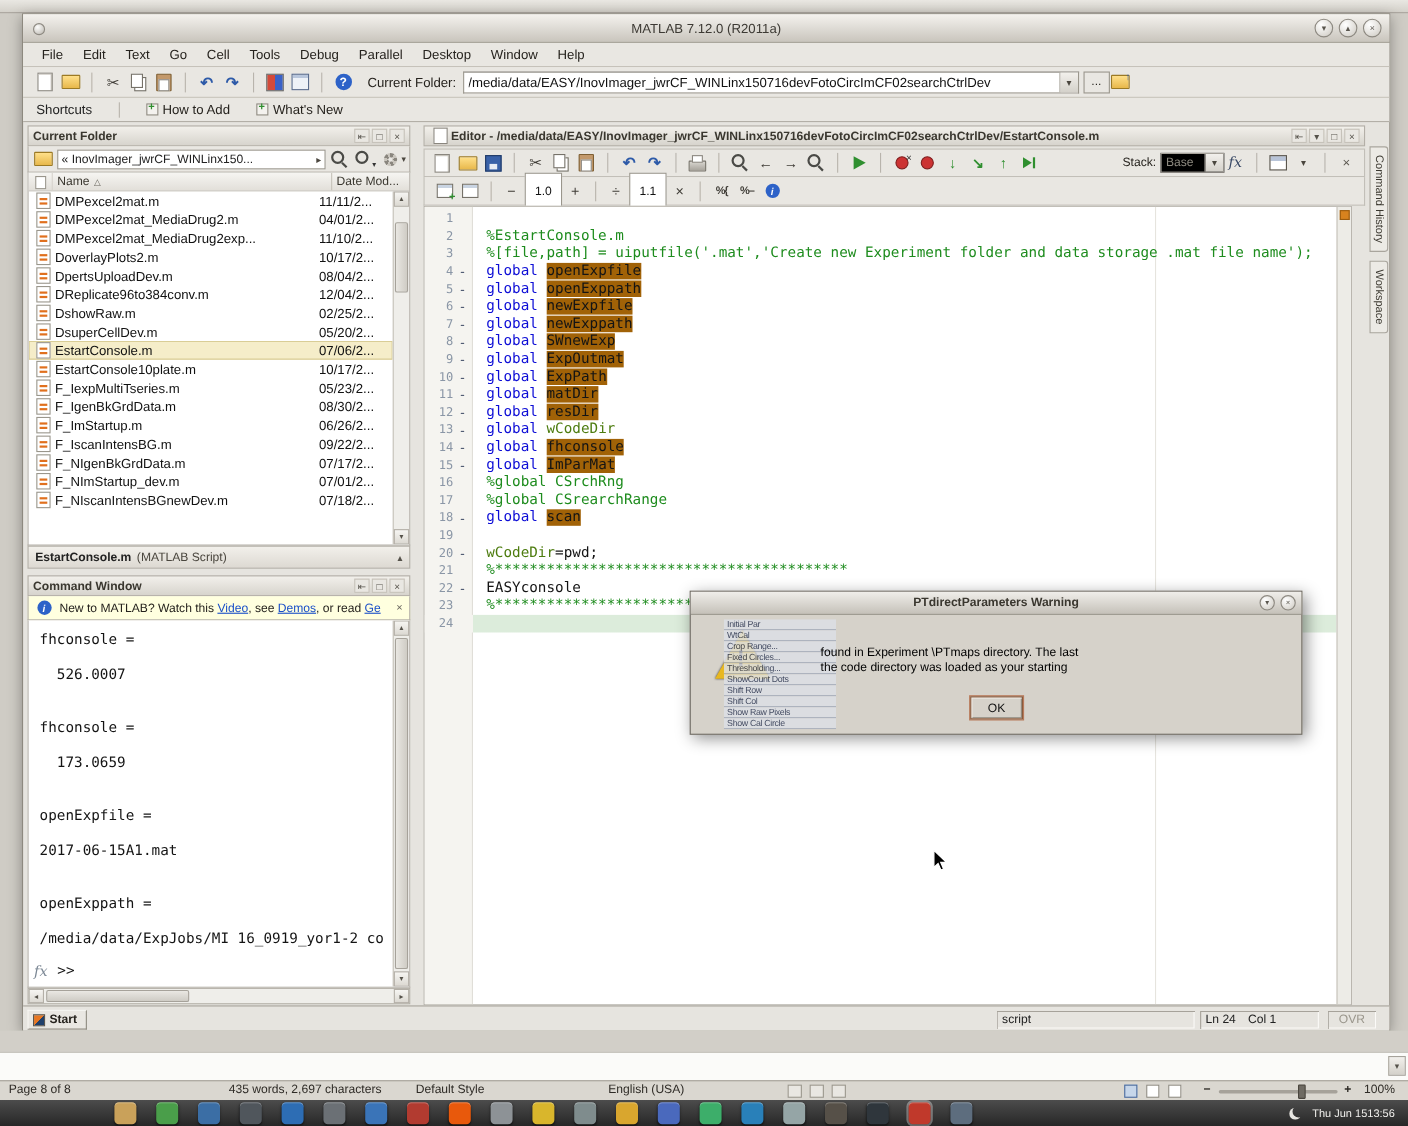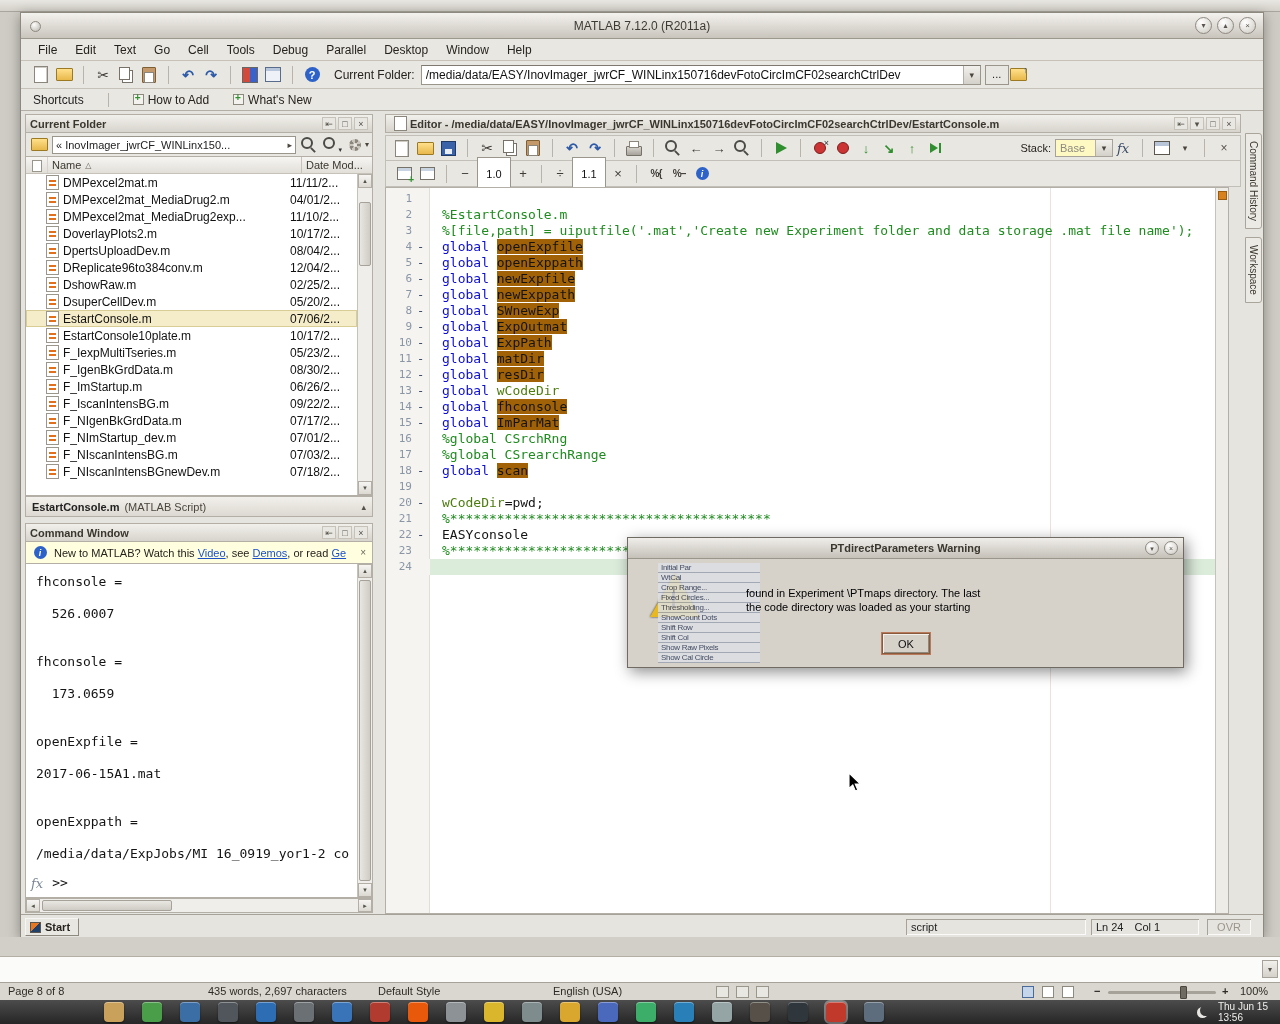--- a/index.html
+++ b/index.html
@@ -79,21 +79,21 @@
 .bcaret{margin-left:auto;font-size:9px;color:#4a463e}
 .gcaret{font-size:8px;color:#4a463e;margin-left:-3px}
 .flist{position:absolute;left:4px;top:144px;width:348px;height:339px;background:#fff;border:1px solid #b3afa7;border-top:0;overflow:hidden}
 .col-head{height:17px;display:flex;align-items:center;background:linear-gradient(#f6f5f2,#e2dfd9);border-bottom:1px solid #c6c2ba;font-size:11px;color:#3a372f}
 .ch-icon{width:22px;height:100%;border-right:1px solid #d6d3cc}
 .ch-icon::before{content:"";display:block;width:8px;height:10px;margin:3px auto;background:#fff;border:1px solid #9a968c}
 .ch-name{flex:1;padding-left:4px;display:flex;align-items:center;gap:4px;border-right:1px solid #c6c2ba;height:100%}
 .sortg{font-size:8px;color:#6a675f}
 .ch-date{width:70px;padding-left:4px}
 #file-rows{position:absolute;left:0;top:17px;right:15px;bottom:0;overflow:hidden}
-.frow{height:17px;display:flex;align-items:center;font-size:12px;padding-left:20px;white-space:nowrap}
+.frow{height:17px;display:flex;align-items:center;font-size:12px;padding-left:7px;white-space:nowrap}
 .frow.sel{background:#f5edc9;box-shadow:inset 0 0 0 1px #d9cd96}
 .ficon{width:13px;height:15px;background:#fff;border:1px solid #9a968c;margin-right:4px;position:relative;flex:none}
 .ficon::before{content:"";position:absolute;left:2px;top:4px;width:7px;height:2px;background:#e0701e;box-shadow:0 4px 0 #e0701e}
 .fname{flex:1;overflow:hidden;text-overflow:ellipsis;color:#111}
 .fdate{width:67px;color:#111;flex:none}
 .vsb{position:absolute;right:0;width:15px;bottom:0;background:#efeeea;border-left:1px solid #c6c2ba}
 .sb-btn{position:absolute;left:0;width:14px;height:14px;background:linear-gradient(#f6f5f2,#dcd9d2);border:1px solid #b3afa7;font-size:7px;color:#55524a;display:flex;align-items:center;justify-content:center}
 .sb-thumb{position:absolute;left:1px;width:12px;background:linear-gradient(90deg,#e9e7e2,#cfccc5);border:1px solid #a6a29a;border-radius:2px}
 .fdetails{position:absolute;left:4px;top:483px;width:348px;height:21px;background:linear-gradient(#f2f0eb,#ddd9d2);border:1px solid #b3afa7;display:flex;align-items:center;padding:0 6px;font-size:11px;gap:5px}
 .dname{font-weight:bold;color:#222}
@@ -110,21 +110,21 @@
 .cw-prompt{font:13px/16px "DejaVu Sans Mono",monospace;color:#141414}
 .cw-body .vsb{top:0}
 .hsb{position:absolute;left:4px;top:885px;width:348px;height:15px;background:#efeeea;border:1px solid #b3afa7}
 .hsb .sb-btn{top:0;height:13px}
 .sb-hthumb{position:absolute;left:16px;top:1px;width:130px;height:11px;background:linear-gradient(#e9e7e2,#cfccc5);border:1px solid #a6a29a;border-radius:2px}
 .vsplit{position:absolute;left:352px;top:98px;width:12px;height:803px}
 
 .ed-tb1{position:absolute;left:364px;top:122px;width:856px;height:26px;background:#e9e7e2;border:1px solid #c2bfb8;display:flex;align-items:center;padding:0 6px}
 .stackg{display:inline-flex;align-items:center;gap:4px;margin-left:auto}
 .stack-lbl{font-size:11px;color:#26231e}
-.stack-combo{display:inline-flex;width:58px;height:18px;background:#fef9c3;border:1px solid #a6a29a;align-items:center;font-size:11px;color:#8d897f;padding-left:4px;justify-content:space-between}
+.stack-combo{display:inline-flex;width:58px;height:18px;background:#000000;border:1px solid #a6a29a;align-items:center;font-size:11px;color:#8d897f;padding-left:4px;justify-content:space-between}
 .ed-tb2{position:absolute;left:364px;top:148px;width:856px;height:26px;background:#e9e7e2;border:1px solid #c2bfb8;border-top:0;display:flex;align-items:center;padding:0 8px;gap:3px}
 .tbtn{background:none;border:0;font-size:13px;color:#3f3c36;width:18px;height:18px;display:inline-flex;align-items:center;justify-content:center}
 .valbox{width:34px;height:34px;background:#fff;border:1px solid #9a968c;font-size:11px;display:inline-flex;align-items:center;justify-content:center;color:#111}
 .ed-code{position:absolute;left:364px;top:174px;width:844px;height:727px;background:#fff;border:1px solid #b3afa7;overflow:hidden}
 .gutter-bg{position:absolute;left:0;top:0;bottom:0;width:44px;background:#f5f4f0;border-right:1px solid #e0ded8}
 .margin-line{position:absolute;left:664px;top:0;bottom:0;width:1px;background:#e6e4de}
 #code-rows{position:absolute;left:0;top:3px;right:13px}
 .cl{height:16px;display:flex;align-items:center;font:13px/16px "DejaVu Sans Mono",monospace;white-space:pre}
 .cl .ln{width:26px;text-align:right;font-size:11px;color:#8a96a6;flex:none}
 .cl .dash{width:17px;text-align:center;color:#44506a;flex:none;font-size:12px}
@@ -171,21 +171,21 @@
 .ws-page-ic.act{background:#c6d6ea;border-color:#4a6a9c}
 .zbtn{font-weight:bold}
 .ztrack{position:absolute;left:1108px;top:8px;width:108px;height:3px;background:#a6a29a;border-radius:2px}
 .zthumb{position:absolute;left:72px;top:-5px;width:7px;height:13px;background:#6f6b63;border:1px solid #4a463e;border-radius:1px}
 .taskbar{position:absolute;left:0;top:1000px;width:1280px;height:24px;background:linear-gradient(#4c4c4c,#262626);display:flex;align-items:center;padding-left:104px}
 #tb-icons{display:flex;gap:18px;align-items:center}
 .tbi{width:20px;height:20px;border-radius:4px;box-shadow:inset 0 1px 0 rgba(255,255,255,.35),0 1px 2px rgba(0,0,0,.5)}
 .tbi.act{outline:2px solid rgba(255,255,255,.35)}
 .tb-right{margin-left:auto;display:flex;align-items:center;gap:10px;padding-right:12px}
 .moon{width:11px;height:11px;border-radius:50%;box-shadow:inset 3px -2px 0 0 #e8e6e2}
-.clk{display:flex;flex-direction:column;align-items:flex-start;line-height:1.1}
+.clk{display:flex;flex-direction:row;align-items:center;line-height:1.1}
 .clk-l{font-size:10px;color:#f0efec}
 .cursor{position:absolute;left:848px;top:772px;z-index:60}
 </style>
 </head>
 <body>
 
 <div class="screen">
   <div class="top-sliver"></div>
 
   <div class="mlwin">
@@ -351,25 +351,20 @@
           </div>
           <div class="frow">
             <span class="ficon"></span>
             <span class="fname">F_NIgenBkGrdData.m</span>
             <span class="fdate">07/17/2...</span>
           </div>
           <div class="frow">
             <span class="ficon"></span>
             <span class="fname">F_NImStartup_dev.m</span>
             <span class="fdate">07/01/2...</span>
-          </div>
-          <div class="frow">
-            <span class="ficon"></span>
-            <span class="fname">F_NIscanIntensBG.m</span>
-            <span class="fdate">07/03/2...</span>
           </div>
           <div class="frow">
             <span class="ficon"></span>
             <span class="fname">F_NIscanIntensBGnewDev.m</span>
             <span class="fdate">07/18/2...</span>
           </div>
         </div>
       <div class="vsb" style="top:17px">
         <span class="sb-btn" style="top:0">▴</span>
         <span class="sb-thumb" style="top:28px;height:64px"></span>

